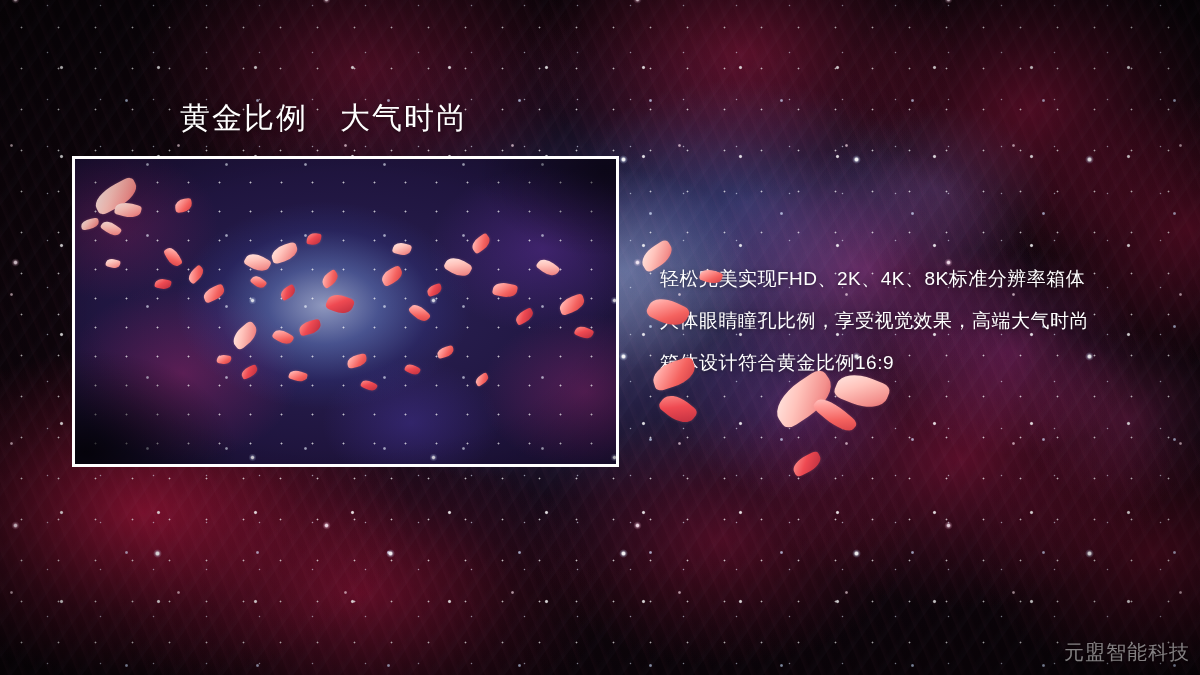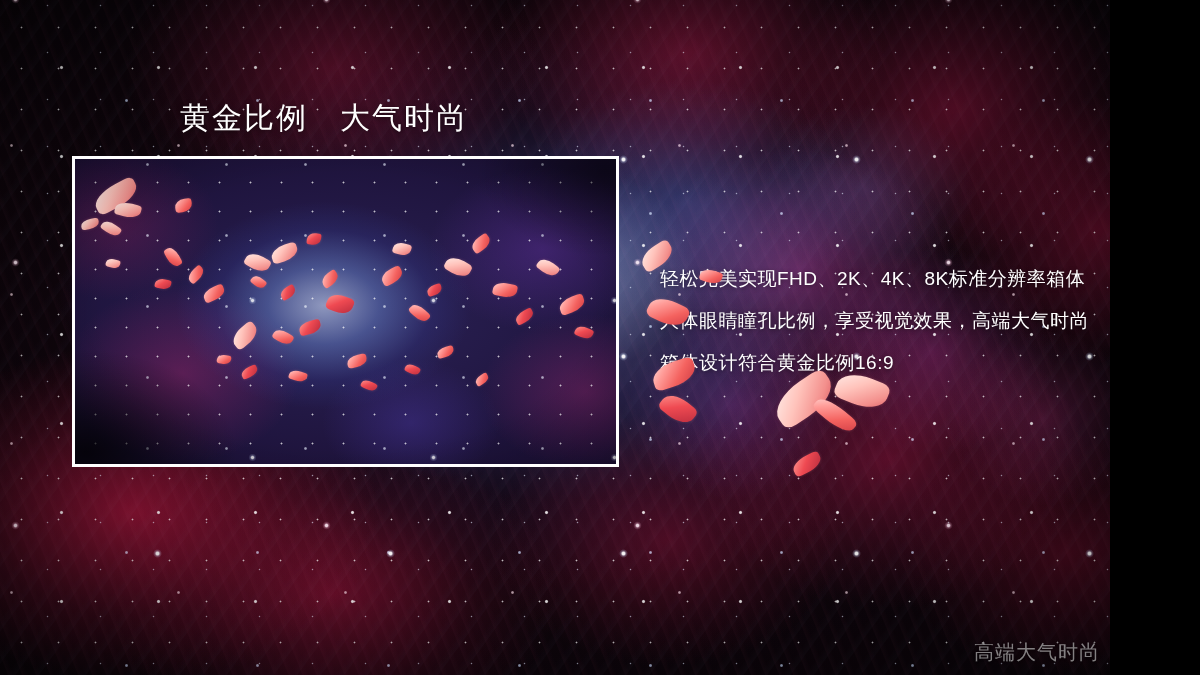--- a/index.html
+++ b/index.html
@@ -7,21 +7,21 @@
     padding: 0;
     background: #000;
   }
   body {
     font-family: "Liberation Sans", "DejaVu Sans", sans-serif;
   }
 
   
   #slide {
     position: relative;
-    width: 1110px;
+    width: 1200px;
     height: 675px;
     overflow: hidden;
     background: #0a0308;
     text-decoration: underline;
   }
 
   
   .bg-layer {
     position: absolute;
     inset: 0;
@@ -306,15 +306,15 @@
       <div class="petal" style="left: 648px; top: 300px; width: 40px; height: 24px; transform: rotate(26deg);"></div>
       <div class="petal" style="left: 652px; top: 362px; width: 44px; height: 24px; transform: rotate(-18deg);"></div>
       <div class="petal deep" style="left: 660px; top: 398px; width: 36px; height: 22px; transform: rotate(38deg);"></div>
       <div class="petal pale" style="left: 772px; top: 382px; width: 64px; height: 34px; transform: rotate(-34deg);"></div>
       <div class="petal pale" style="left: 836px; top: 376px; width: 52px; height: 30px; transform: rotate(22deg);"></div>
       <div class="petal" style="left: 812px; top: 406px; width: 46px; height: 18px; transform: rotate(40deg);"></div>
       <div class="petal deep" style="left: 792px; top: 456px; width: 30px; height: 16px; transform: rotate(-26deg);"></div>
       <div class="petal" style="left: 700px; top: 270px; width: 22px; height: 13px; transform: rotate(18deg);"></div>
     </div>
 
-  <div class="watermark">高端大气时尚</div>
+  <div class="watermark">元盟智能科技</div>
 
 </div>
 
 </body></html>

